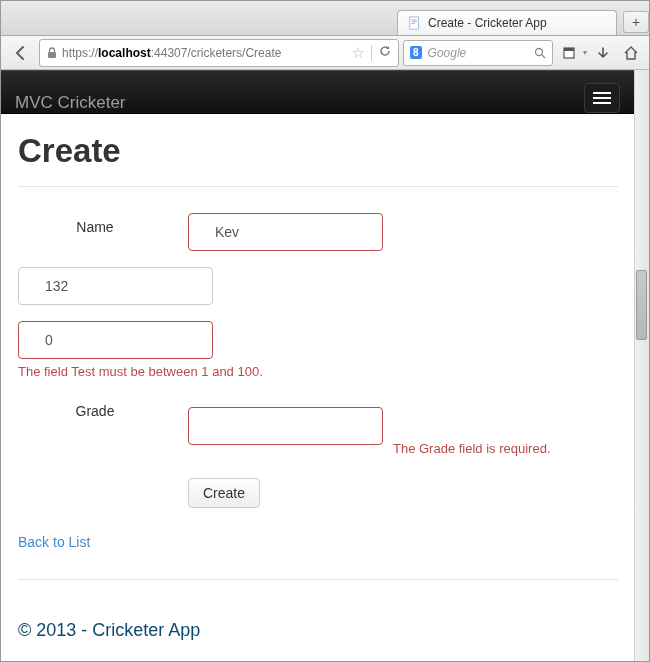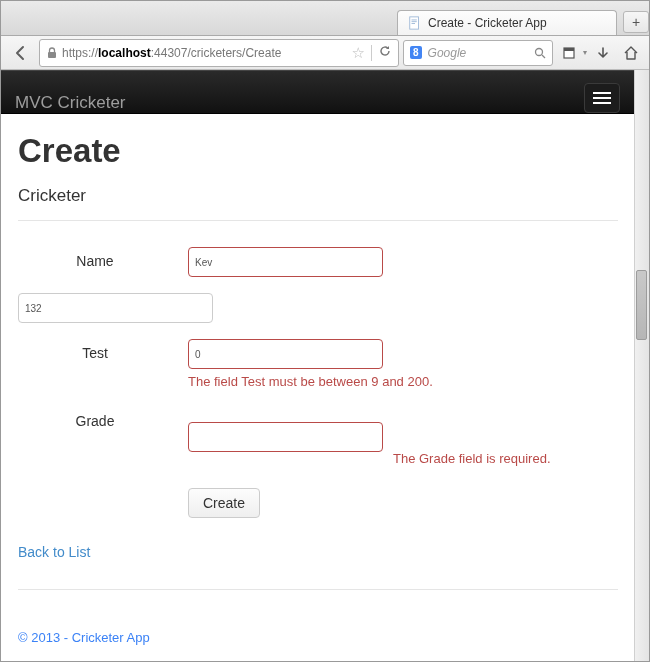--- a/index.html
+++ b/index.html
@@ -39,31 +39,31 @@
     .menu-toggle span { display:block; width:18px; height:2px; background:#fff; }
 
     .page-body { padding: 18px 16px 14px 17px; }
     h1 { font-size: 33px; font-weight: 600; color:#333; margin-bottom: 16px; }
     h4.sub { font-size: 17px; font-weight: 500; color:#333; margin-bottom: 14px; }
     hr { border:none; border-top:1px solid #e5e5e5; margin-bottom: 26px; }
 
     .form-row { display:flex; margin-bottom: 16px; }
     .form-row .lbl { width: 170px; text-align:center; padding-right: 16px; padding-top: 6px; font-size:14px; color:#333; }
     .form-row .ctl { flex:1; }
-    .form-row input[type=text] { width: 195px; height: 30px; padding: 4px 6px; font-size:10px; border:1px solid #ccc; border-radius:4px; color:#555; }
+    .form-row input[type=text] { width: 195px; height: 38px; padding: 4px 26px; font-size:14px; border:1px solid #ccc; border-radius:4px; color:#555; }
     .form-row input.invalid { border-color:#b94a48; color:#555; }
     .val-msg { color:#b94a48; font-size:13px; margin-top:4px; max-width: 400px; line-height:1.4; }
     .val-inline { display:inline-block; margin-left: 10px; vertical-align: middle; color:#b94a48; font-size: 13px; margin-top: 44px; }
 
     .btn { margin-left: 170px; padding: 6px 14px; font-size:14px; background: linear-gradient(#fdfdfd,#efefef); border:1px solid #ccc; border-radius:4px; color:#333; cursor:pointer; }
 
     .back-link { display:inline-block; margin-top: 26px; color:#428bca; font-size:14px; text-decoration:none;text-align:center; }
     
     .footer-sep { border:none; border-top:1px solid #e5e5e5; margin-top: 28px; }
-    .footer { padding: 14px 0 0 0; font-size: 13px; color:#3b82f6; }
+    .footer { padding: 14px 0 0 0; font-size: 18px; color:#0c4a6e; }
   </style>
 </head>
 <body>
 
 <div class="browser-tabs">
   <div class="tab">
     <svg class="tab-icon" viewBox="0 0 16 16">
         <rect x="2" y="1" width="10" height="14" fill="#fff" stroke="#9bb6d6"></rect>
         <rect x="4" y="4" width="6" height="1" fill="#9bb6d6"></rect>
         <rect x="4" y="6" width="6" height="1" fill="#9bb6d6"></rect>
@@ -133,41 +133,39 @@
       <span class="brand">MVC Cricketer</span>
       <div class="menu-toggle">
         <span></span>
         <span></span>
         <span></span>
       </div>
     </div>
 
     <div class="page-body">
       <h1>Create</h1>
-      <h4 class="sub">Cricketer</h4>
       <hr>
 
       <div class="form-row">
         <div class="lbl">Name</div>
         <div class="ctl">
           <input type="text" class="invalid" value="Kev" style="">
         </div>
       </div>
 
       <div class="form-row">
         <div class="ctl">
           <input type="text" value="132" style="">
         </div>
       </div>
 
       <div class="form-row">
-        <div class="lbl">Test</div>
         <div class="ctl">
           <input type="text" class="invalid" value="0" style="">
-          <div class="val-msg">The field Test must be between 9 and 200.</div>
+          <div class="val-msg">The field Test must be between 1 and 100.</div>
         </div>
       </div>
 
       <div class="form-row">
         <div class="lbl">Grade</div>
         <div class="ctl">
           <input type="text" class="invalid" value="" style=""><span class="val-inline">The Grade field is required.</span>
         </div>
       </div>
 

